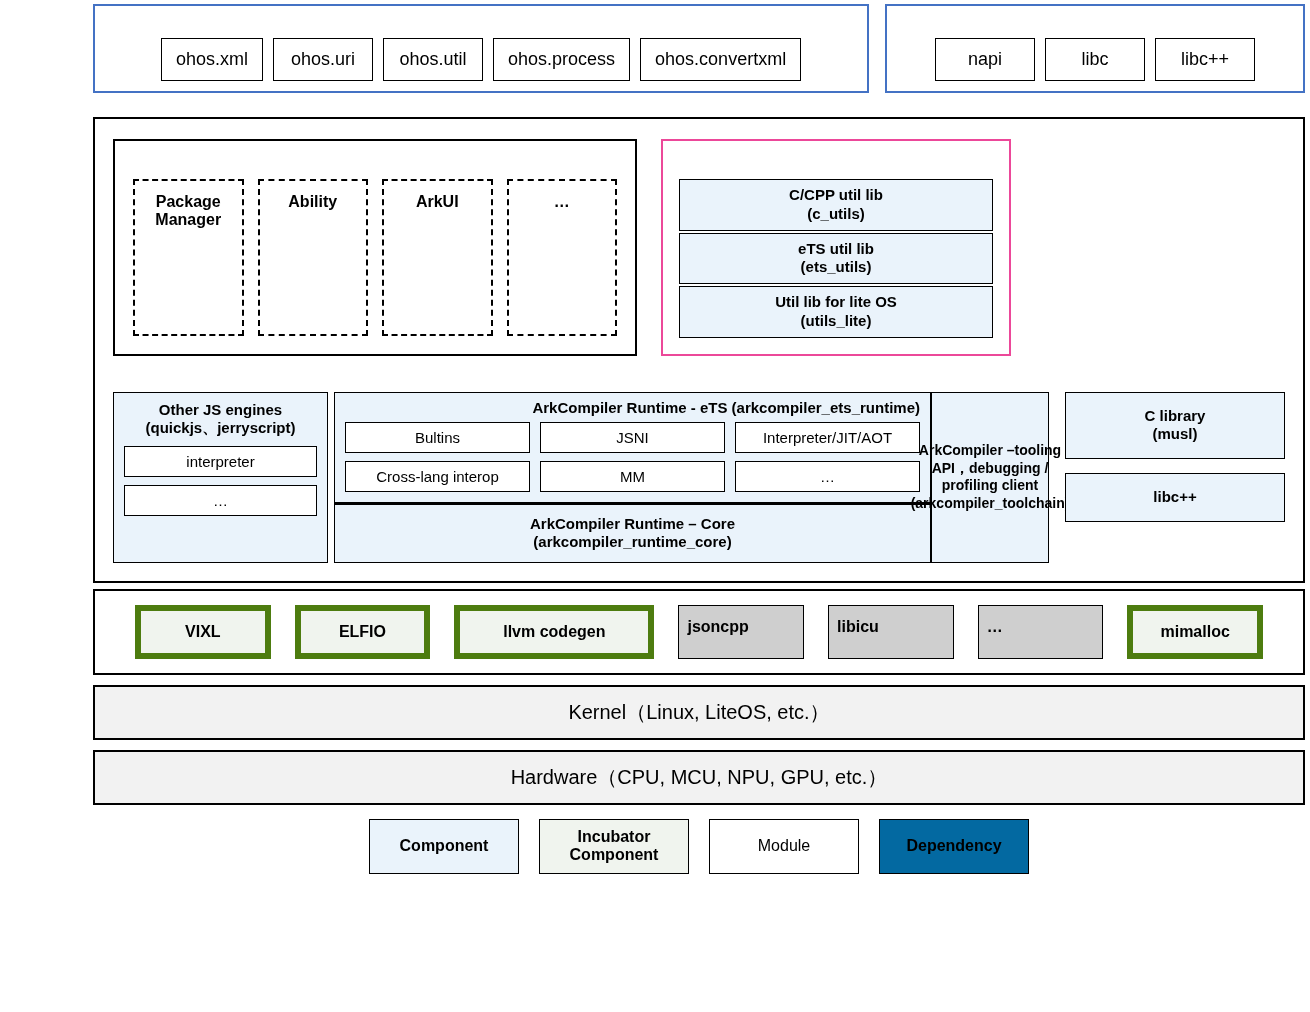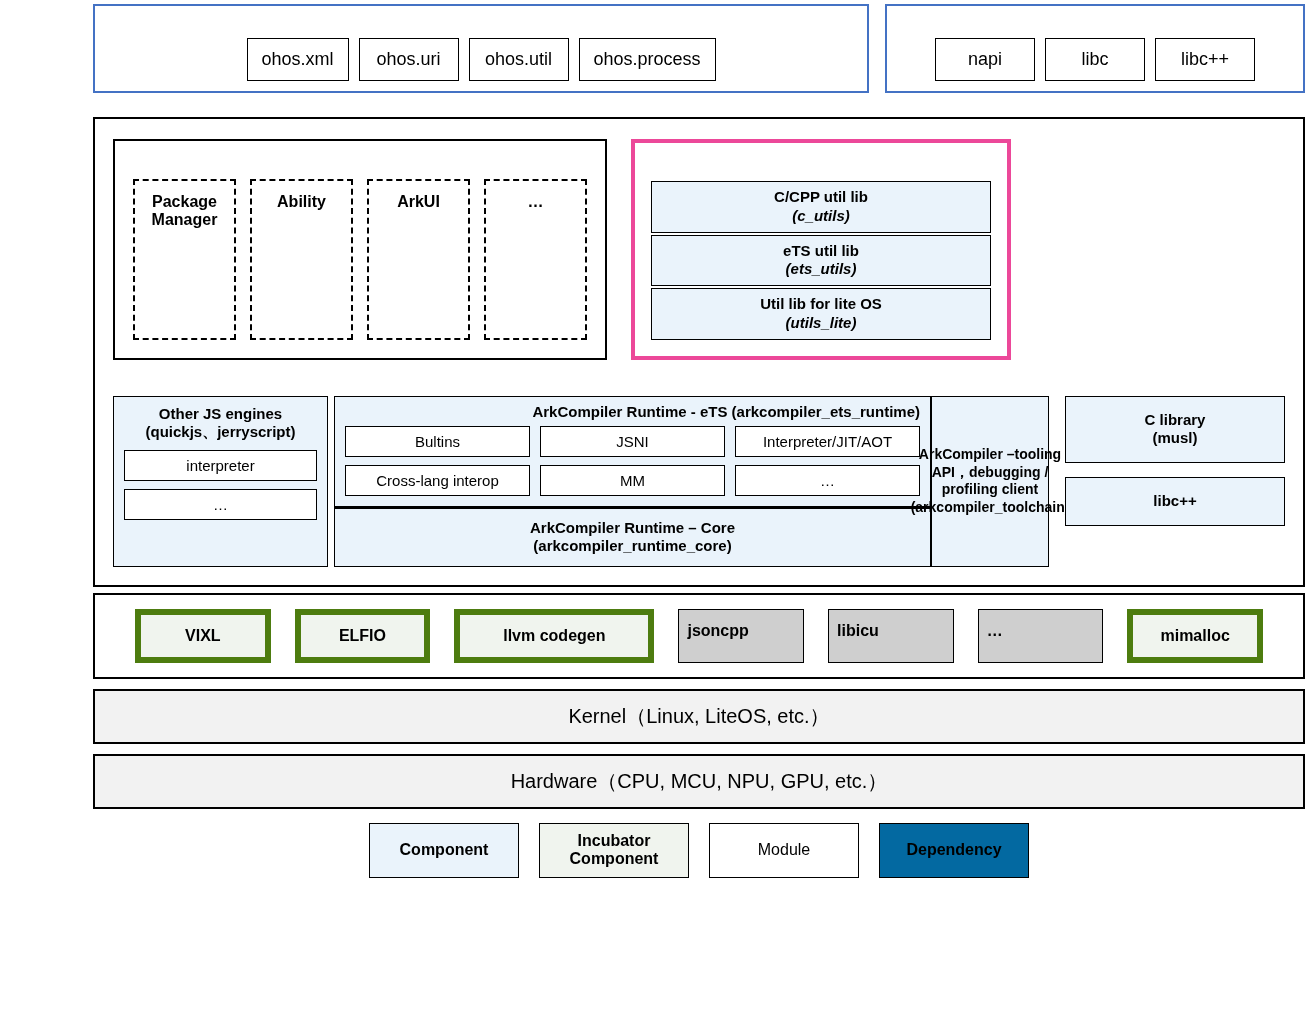--- a/index.html
+++ b/index.html
@@ -51,37 +51,37 @@
   }
   .dashed-box {
     border: 2px dashed #000;
     background: #fff;
     padding: 12px 8px;
     text-align: center;
     font-weight: bold;
     font-size: 16px;
   }
   .commons-box {
-    border: 4px solid #ec4899;
-    width: 380px;
+    border: 2px solid #ec4899;
+    width: 350px;
     padding: 38px 16px 16px 16px;
     display: flex;
     flex-direction: column;
     gap: 2px;
   }
   .comp-box {
     border: 1px solid #000;
     background: #EAF3FB;
     text-align: center;
     font-weight: bold;
     padding: 6px 8px;
     font-size: 15px;
     line-height: 1.25;
   }
-  .comp-box .sub { font-weight: bold; font-style: italic; }
+  .comp-box .sub { font-weight: bold; }
 
   
   .runtime-row {
     display: flex;
     gap: 0;
     margin-top: 36px;
   }
   .engine-box {
     border: 1px solid #000;
     background: #EAF3FB;
@@ -197,20 +197,21 @@
 <body>
 
 <div class="wrap">
 
   <div class="top-row">
     <div class="top-box left">
       <div class="plain-box">ohos.xml</div>
       <div class="plain-box">ohos.uri</div>
       <div class="plain-box">ohos.util</div>
       <div class="plain-box">ohos.process</div>
+      <div class="plain-box">ohos.convertxml</div>
     </div>
     <div class="top-box right">
       <div class="plain-box">napi</div>
       <div class="plain-box">libc</div>
       <div class="plain-box">libc++</div>
     </div>
   </div>
 
   <div class="big-container">
 

